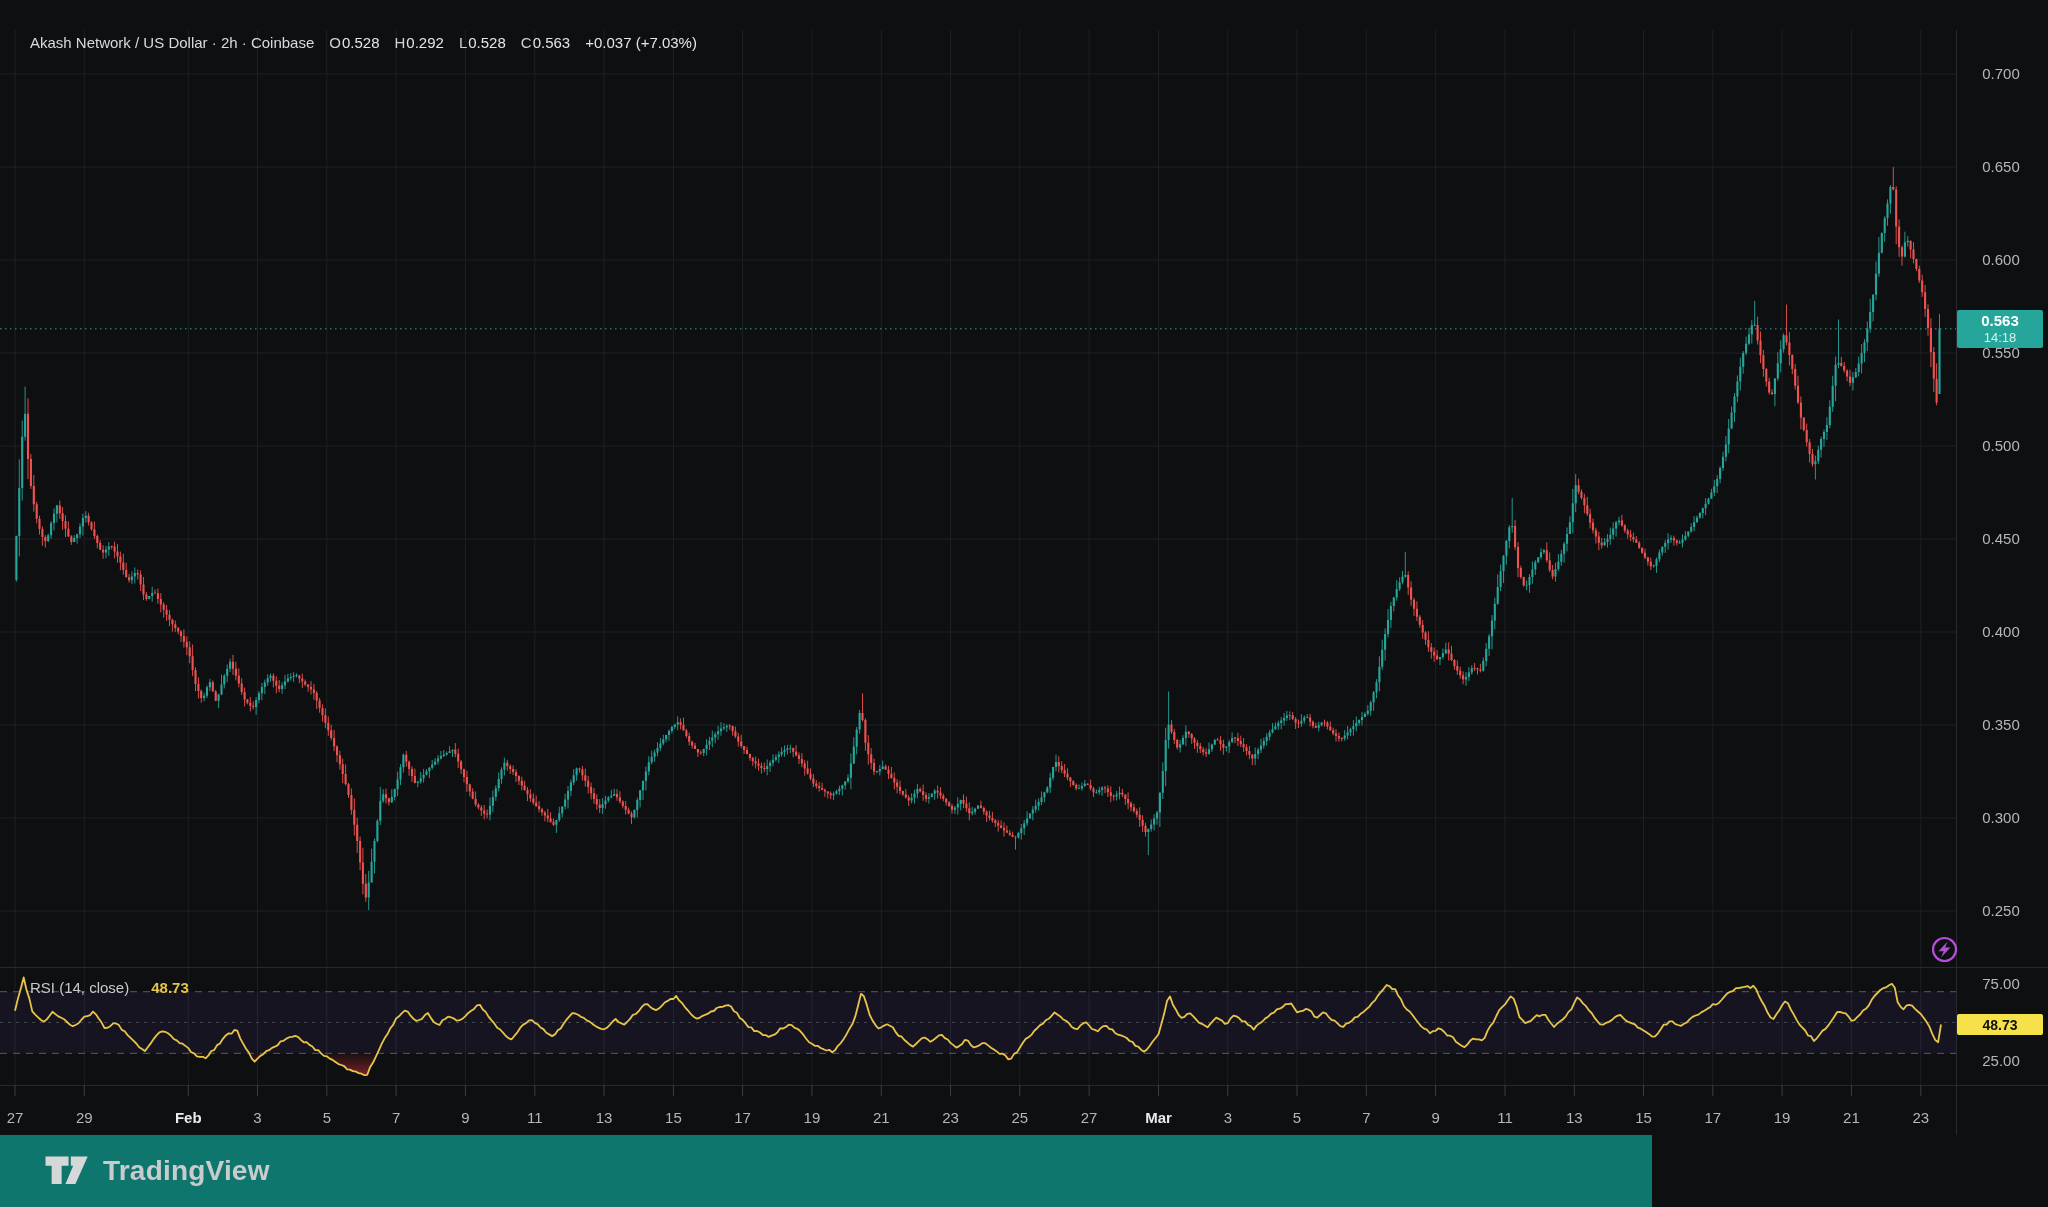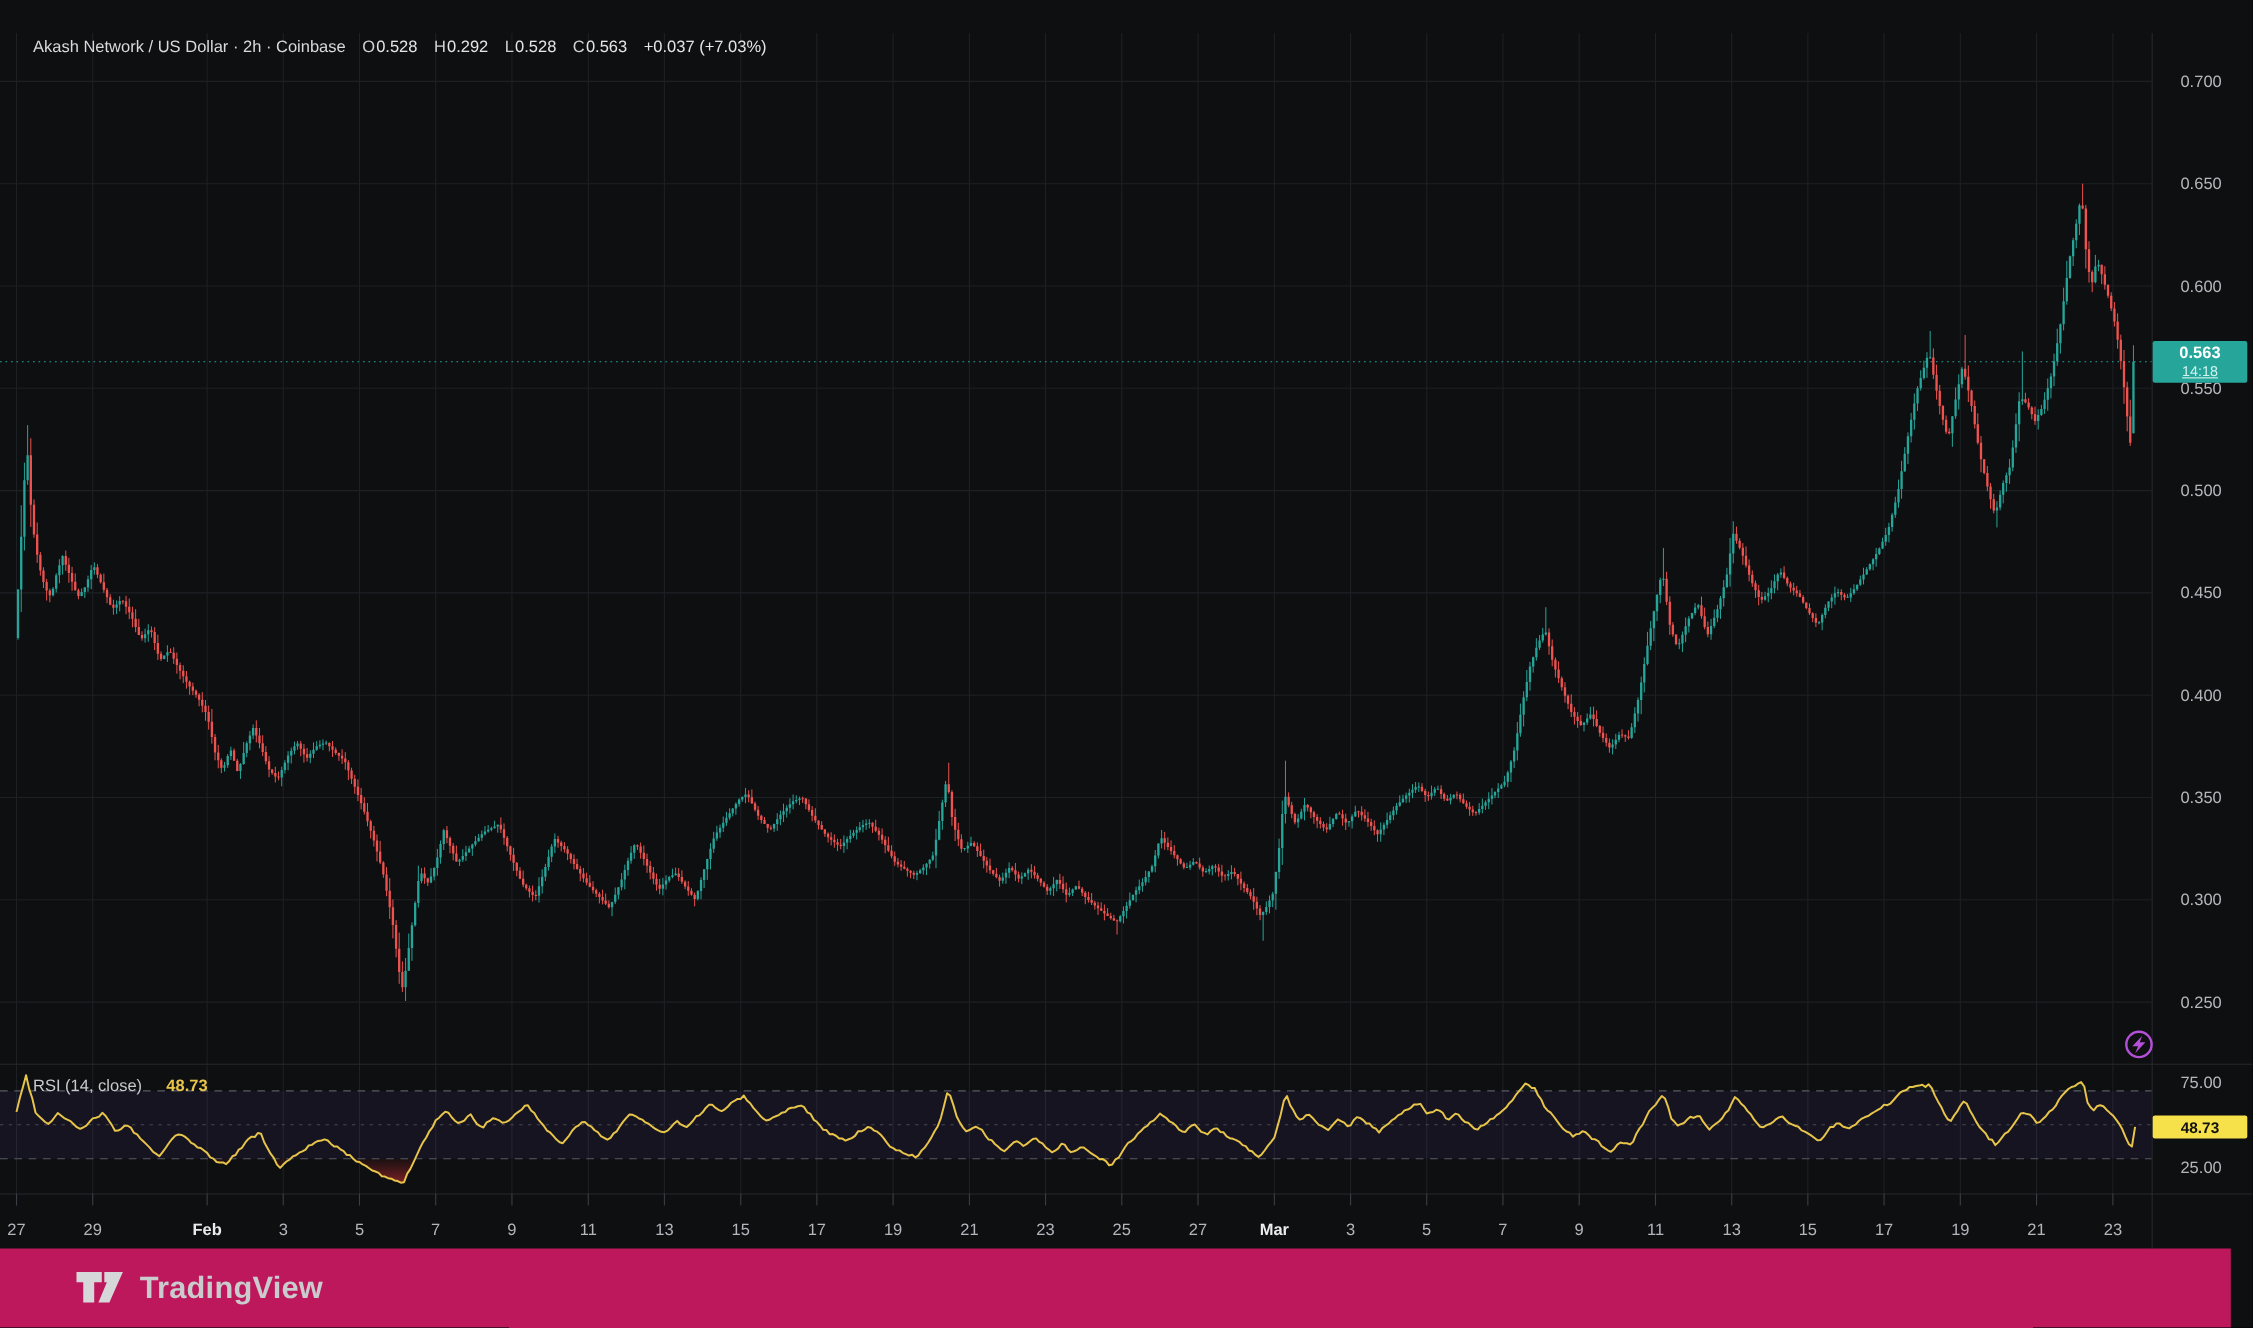--- a/index.html
+++ b/index.html
@@ -14,27 +14,27 @@
   .symbolbar .title{color:#d8dadd;}
   .ohlc-item{display:flex;gap:1px;}
   .ohlc-item .k{color:#cfd2d6;}
   .ohlc-item .v,.change{color:#e5e5e5;}
   .rsi-head{position:absolute;left:30px;top:979px;display:flex;gap:22px;font-size:15px;color:#c6c9cd;}
   .rsi-head .rv{color:#e7c44a;font-weight:700;}
   .price-tag{position:absolute;left:1957px;top:310px;width:86px;height:38px;background:#26a69a;
              border-radius:2px;display:flex;flex-direction:column;align-items:center;justify-content:center;
              line-height:1.2;}
   .price-tag .p{color:#fff;font-size:15px;font-weight:700;}
-  .price-tag .c{color:rgba(225,250,245,.92);font-size:13px;text-decoration:underline;}
+  .price-tag .c{color:rgba(225,250,245,.92);font-size:13px;}
   .rsi-tag{position:absolute;left:1957px;top:1014px;width:86px;height:21px;background:#f6e14b;
            border-radius:2px;display:flex;align-items:center;justify-content:center;
            color:#111;font-size:14px;font-weight:700;}
   .boost{position:absolute;left:1928px;top:933px;width:33px;height:33px;cursor:pointer;}
-  .footer{position:absolute;left:0;top:1135px;width:2028px;height:72px;background:#be185d;
-          display:flex;align-items:center;padding-left:68px;box-sizing:border-box;gap:13px;}
+  .footer{position:absolute;left:0;top:1135px;width:1652px;height:72px;background:#0f766e;
+          display:flex;align-items:center;padding-left:44px;box-sizing:border-box;gap:13px;}
   .footer .brand{color:#c9cbcd;font-size:28px;font-weight:700;letter-spacing:.2px;}
 </style>
 </head>
 <body>
 
 <div class="stage">
 
   <svg id="chart-svg" width="2048" height="1207">
       <defs>
         <clipPath id="clipLow">

